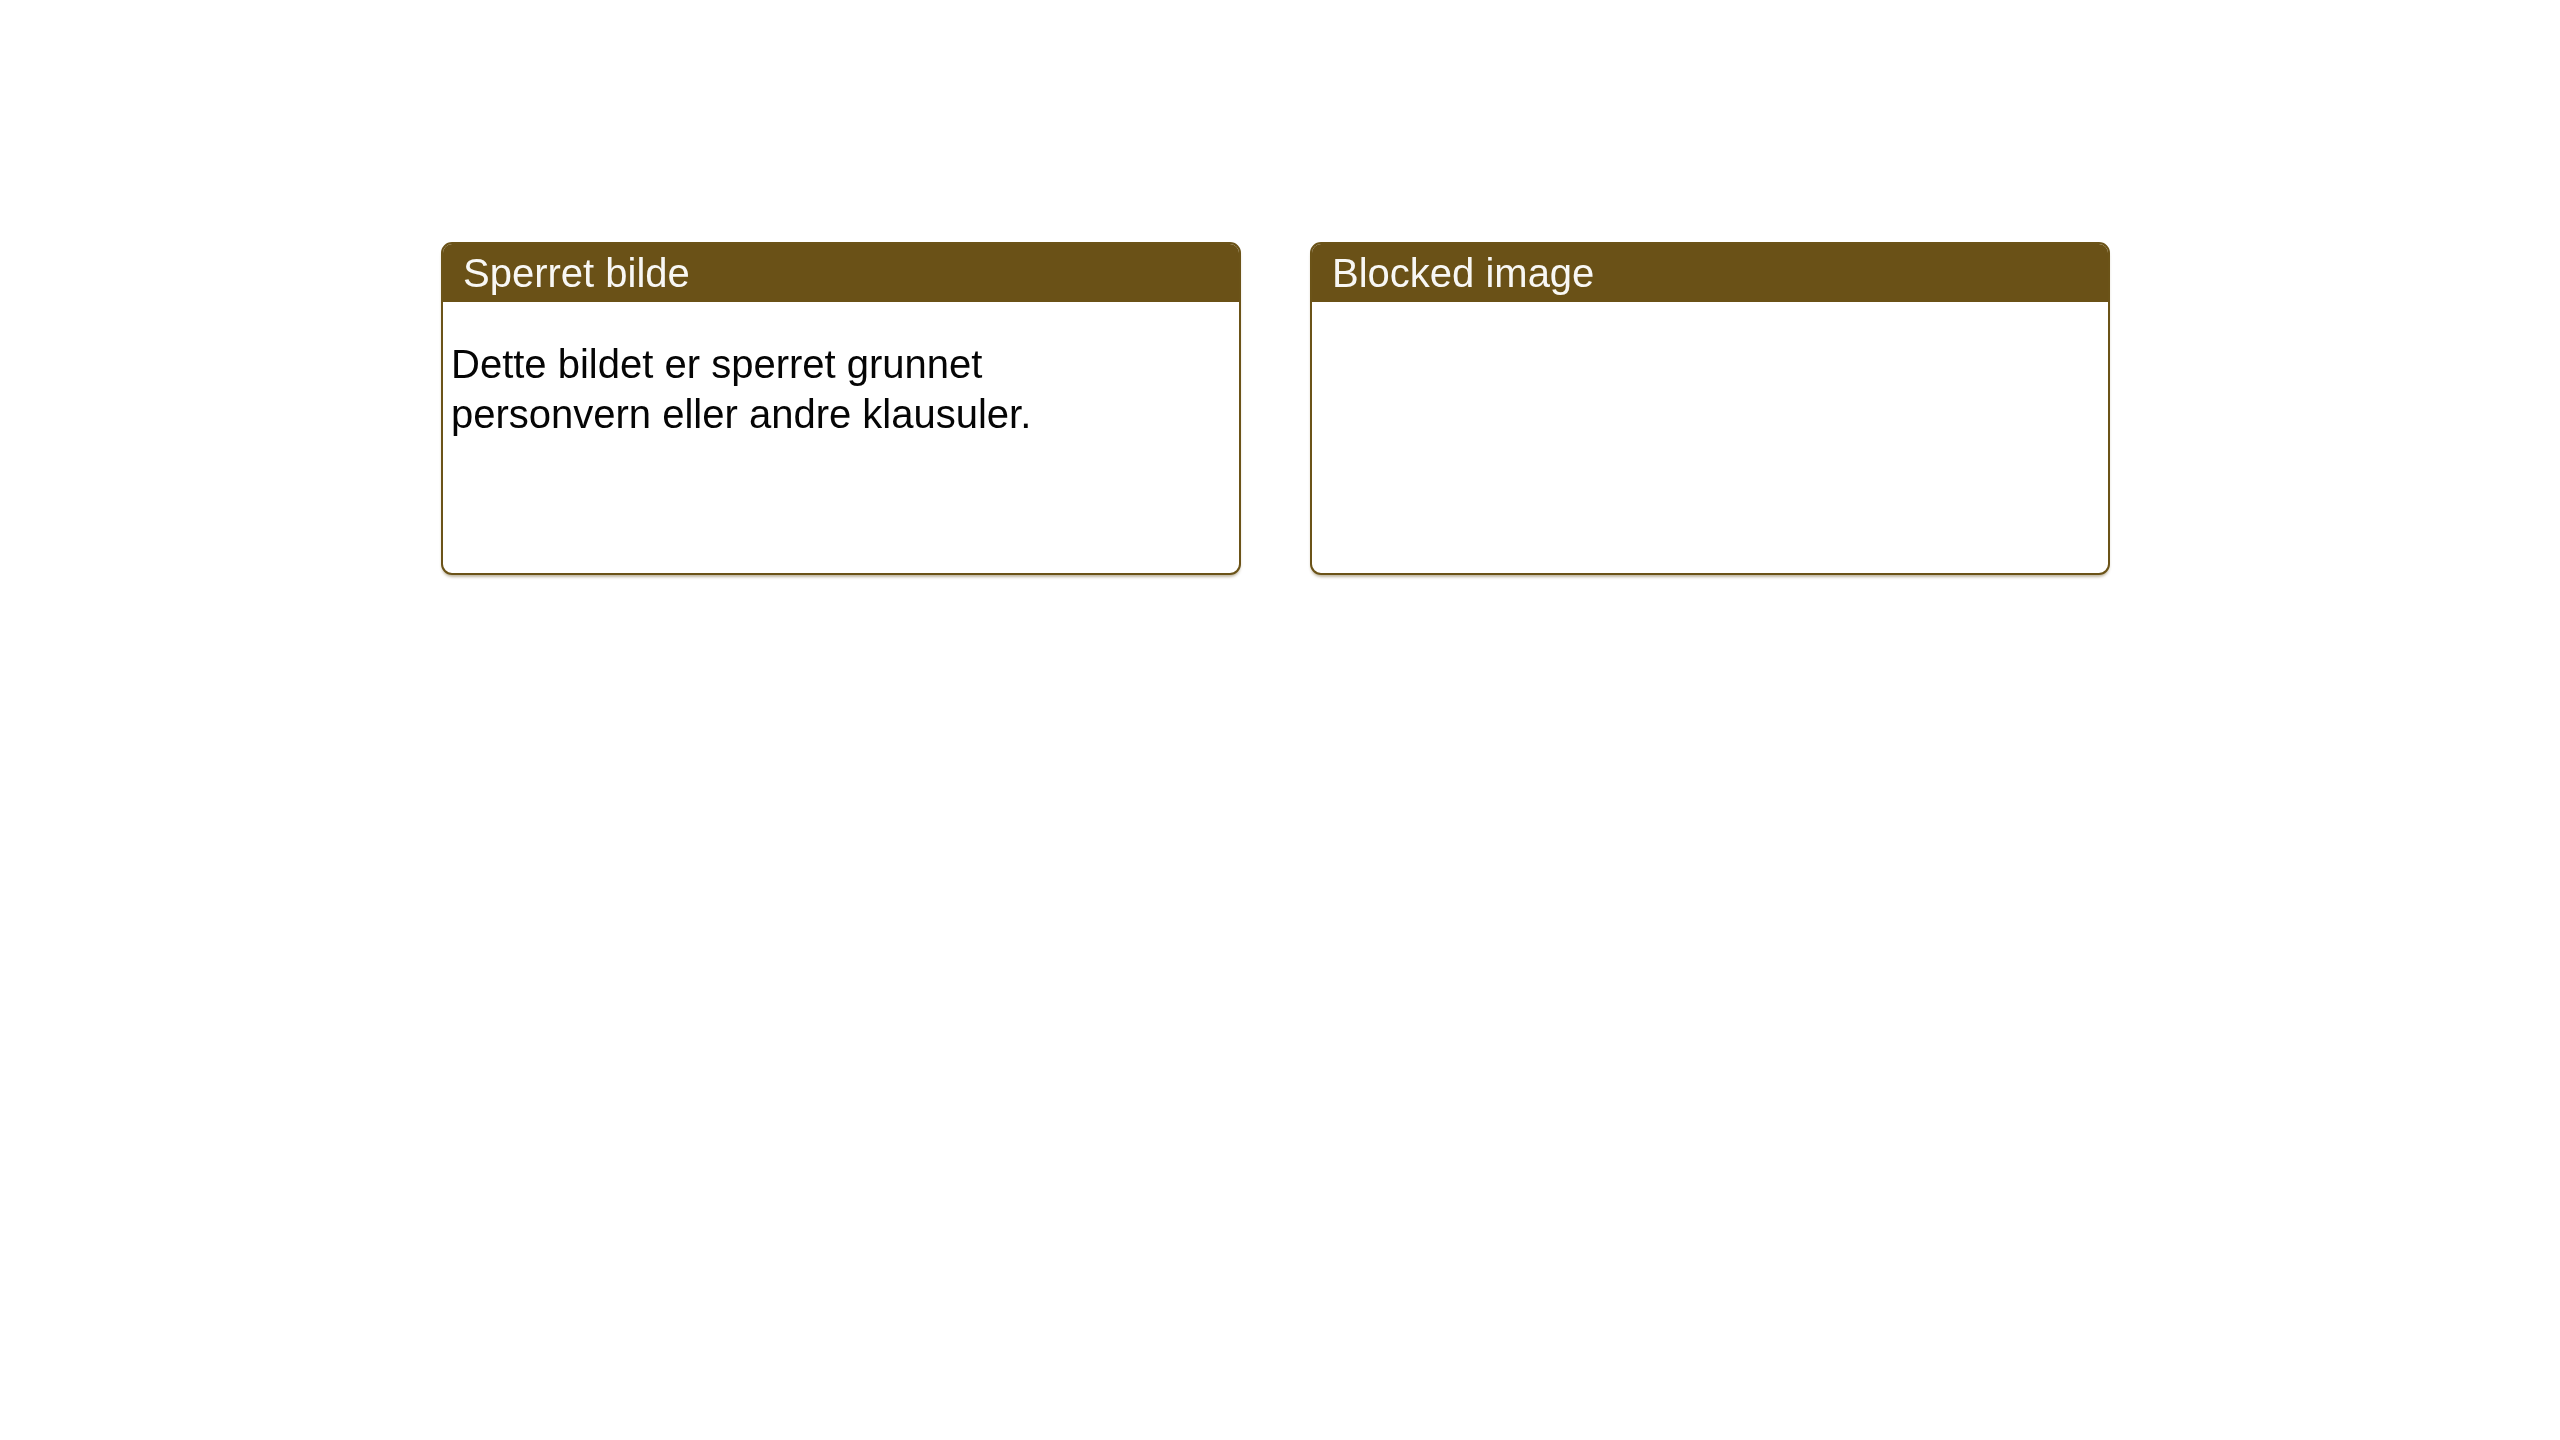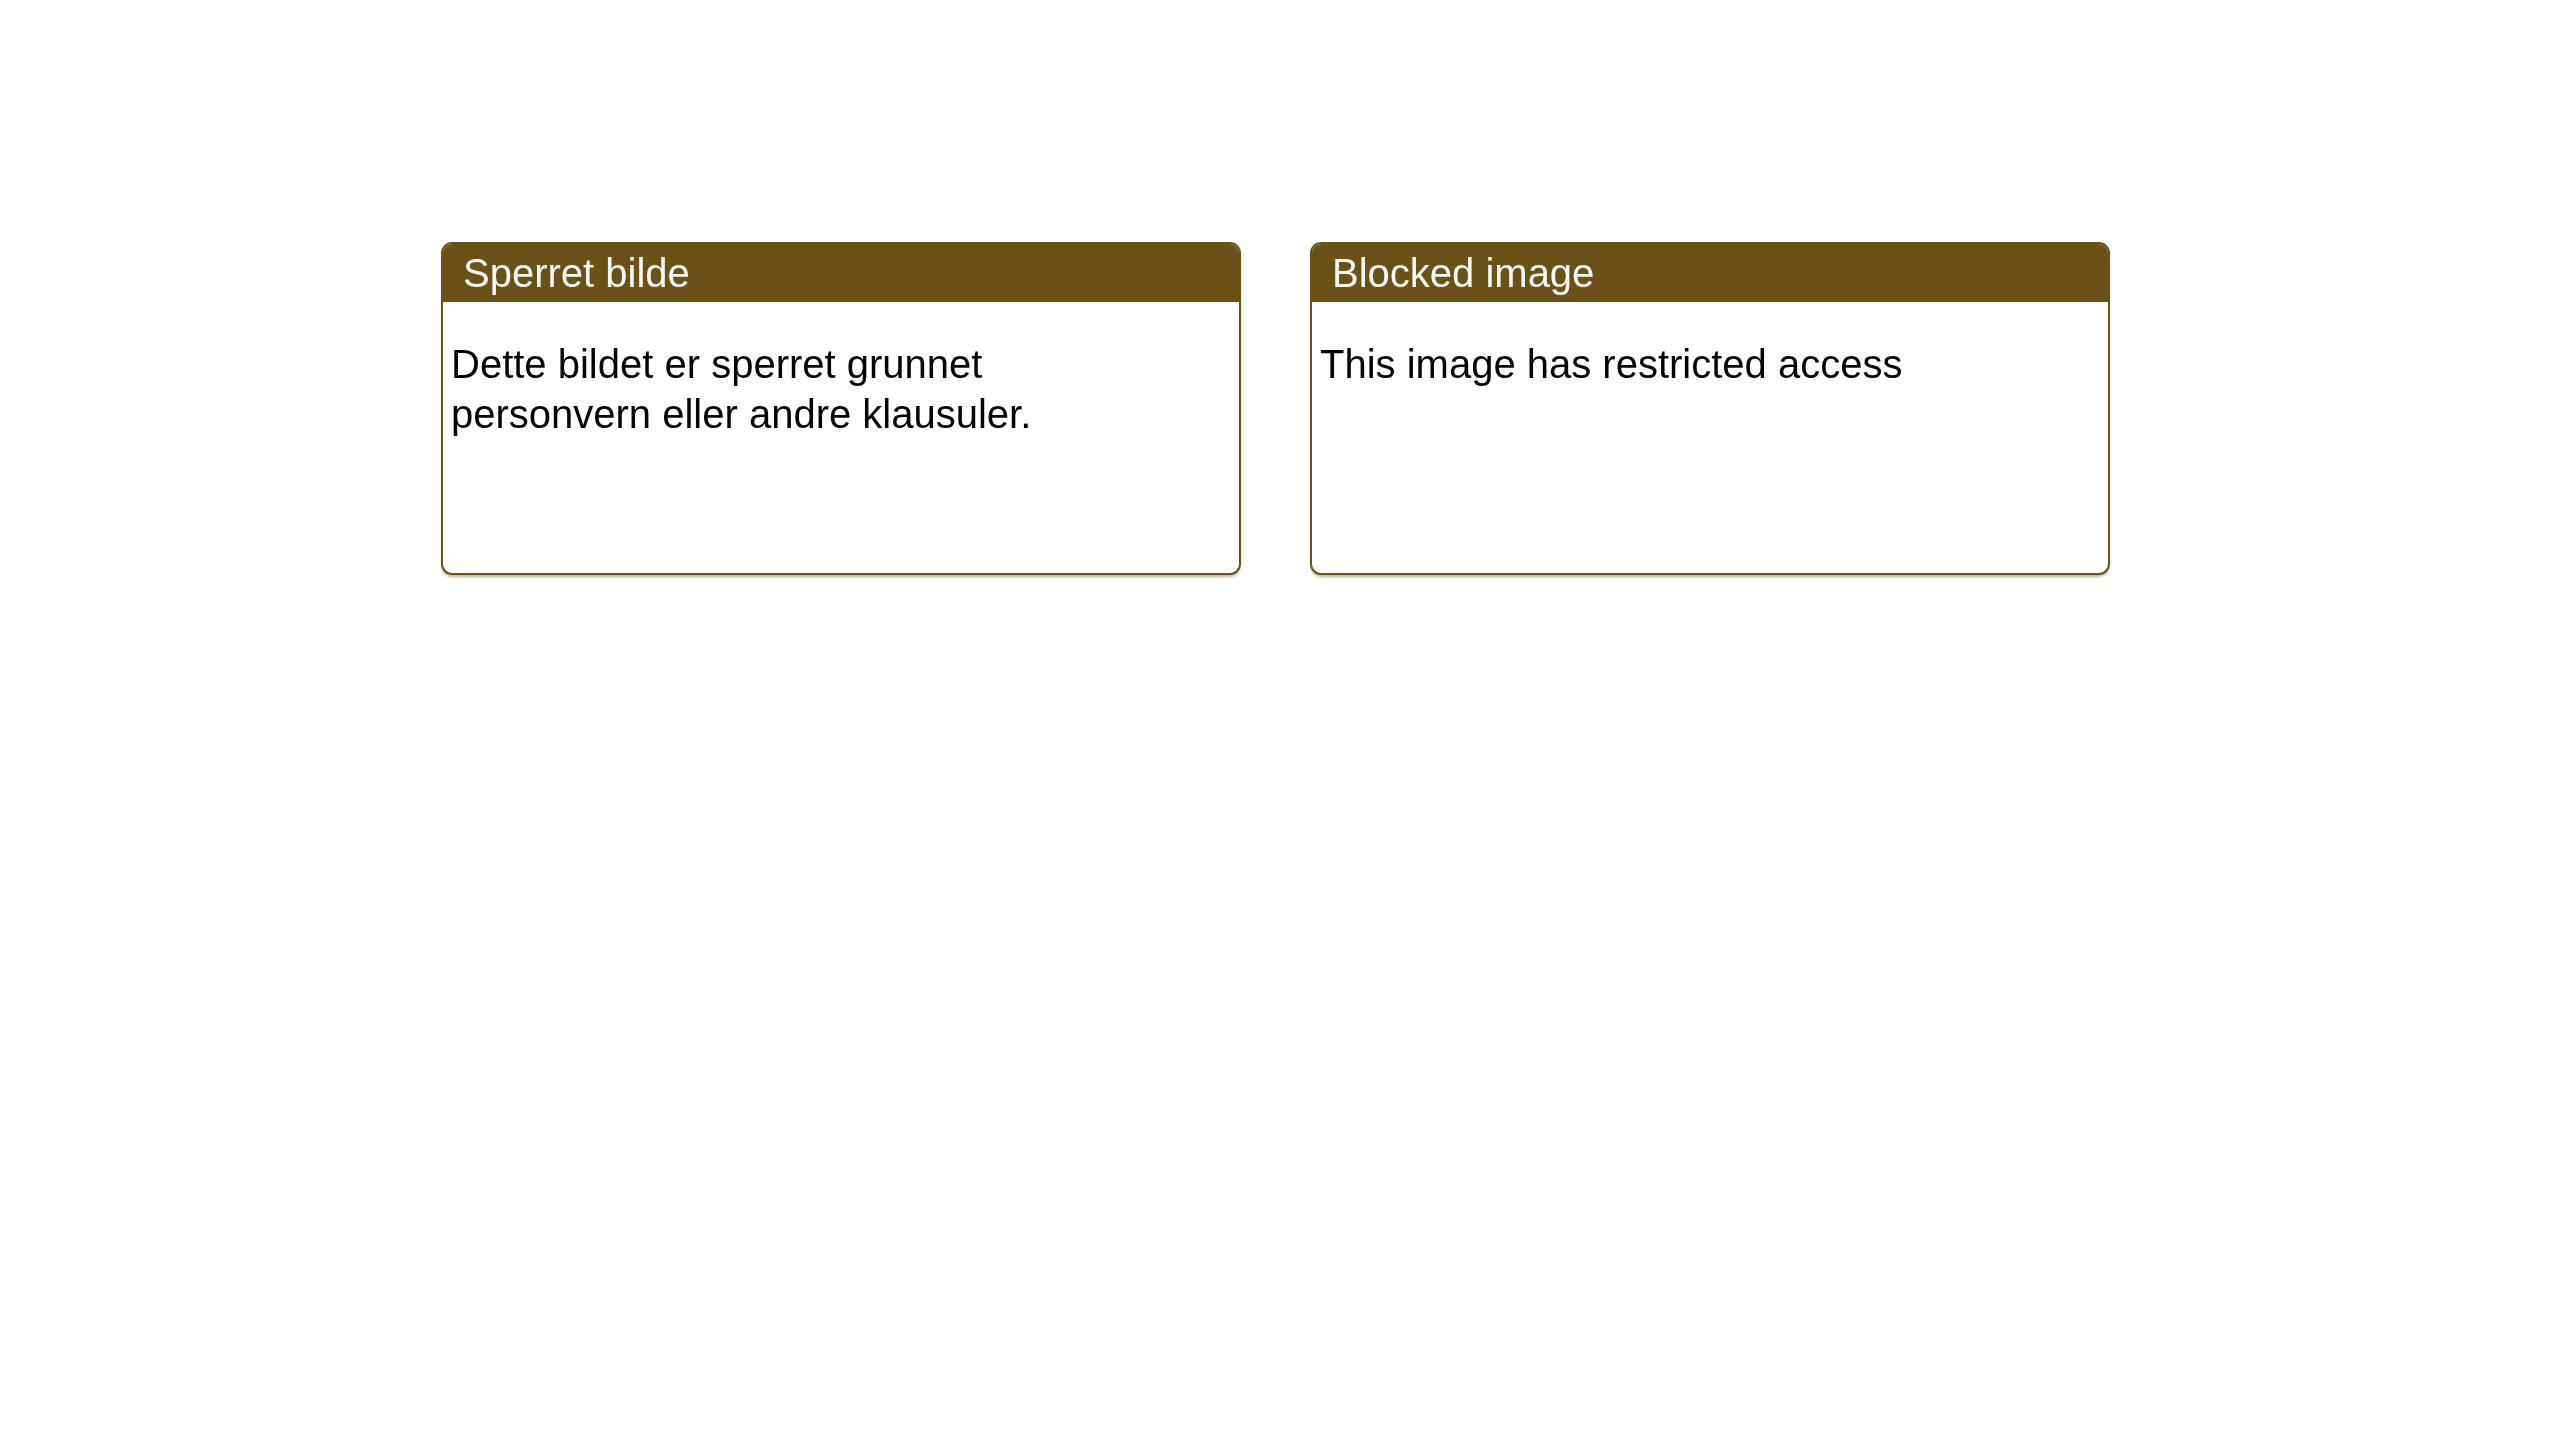--- a/index.html
+++ b/index.html
@@ -64,17 +64,16 @@
       <div class="notice-card__line">Dette bildet er sperret grunnet</div>
       <div class="notice-card__line">personvern eller andre klausuler.</div>
     </div>
   </div>
 
   <div class="notice-card pos-right">
     <div class="notice-card__header">
       <span class="notice-card__title">Blocked image</span>
     </div>
     <div class="notice-card__body">
-      <div class="notice-card__line">This image has restricted access</div>
     </div>
   </div>
 
 </div>
 
 </body></html>

